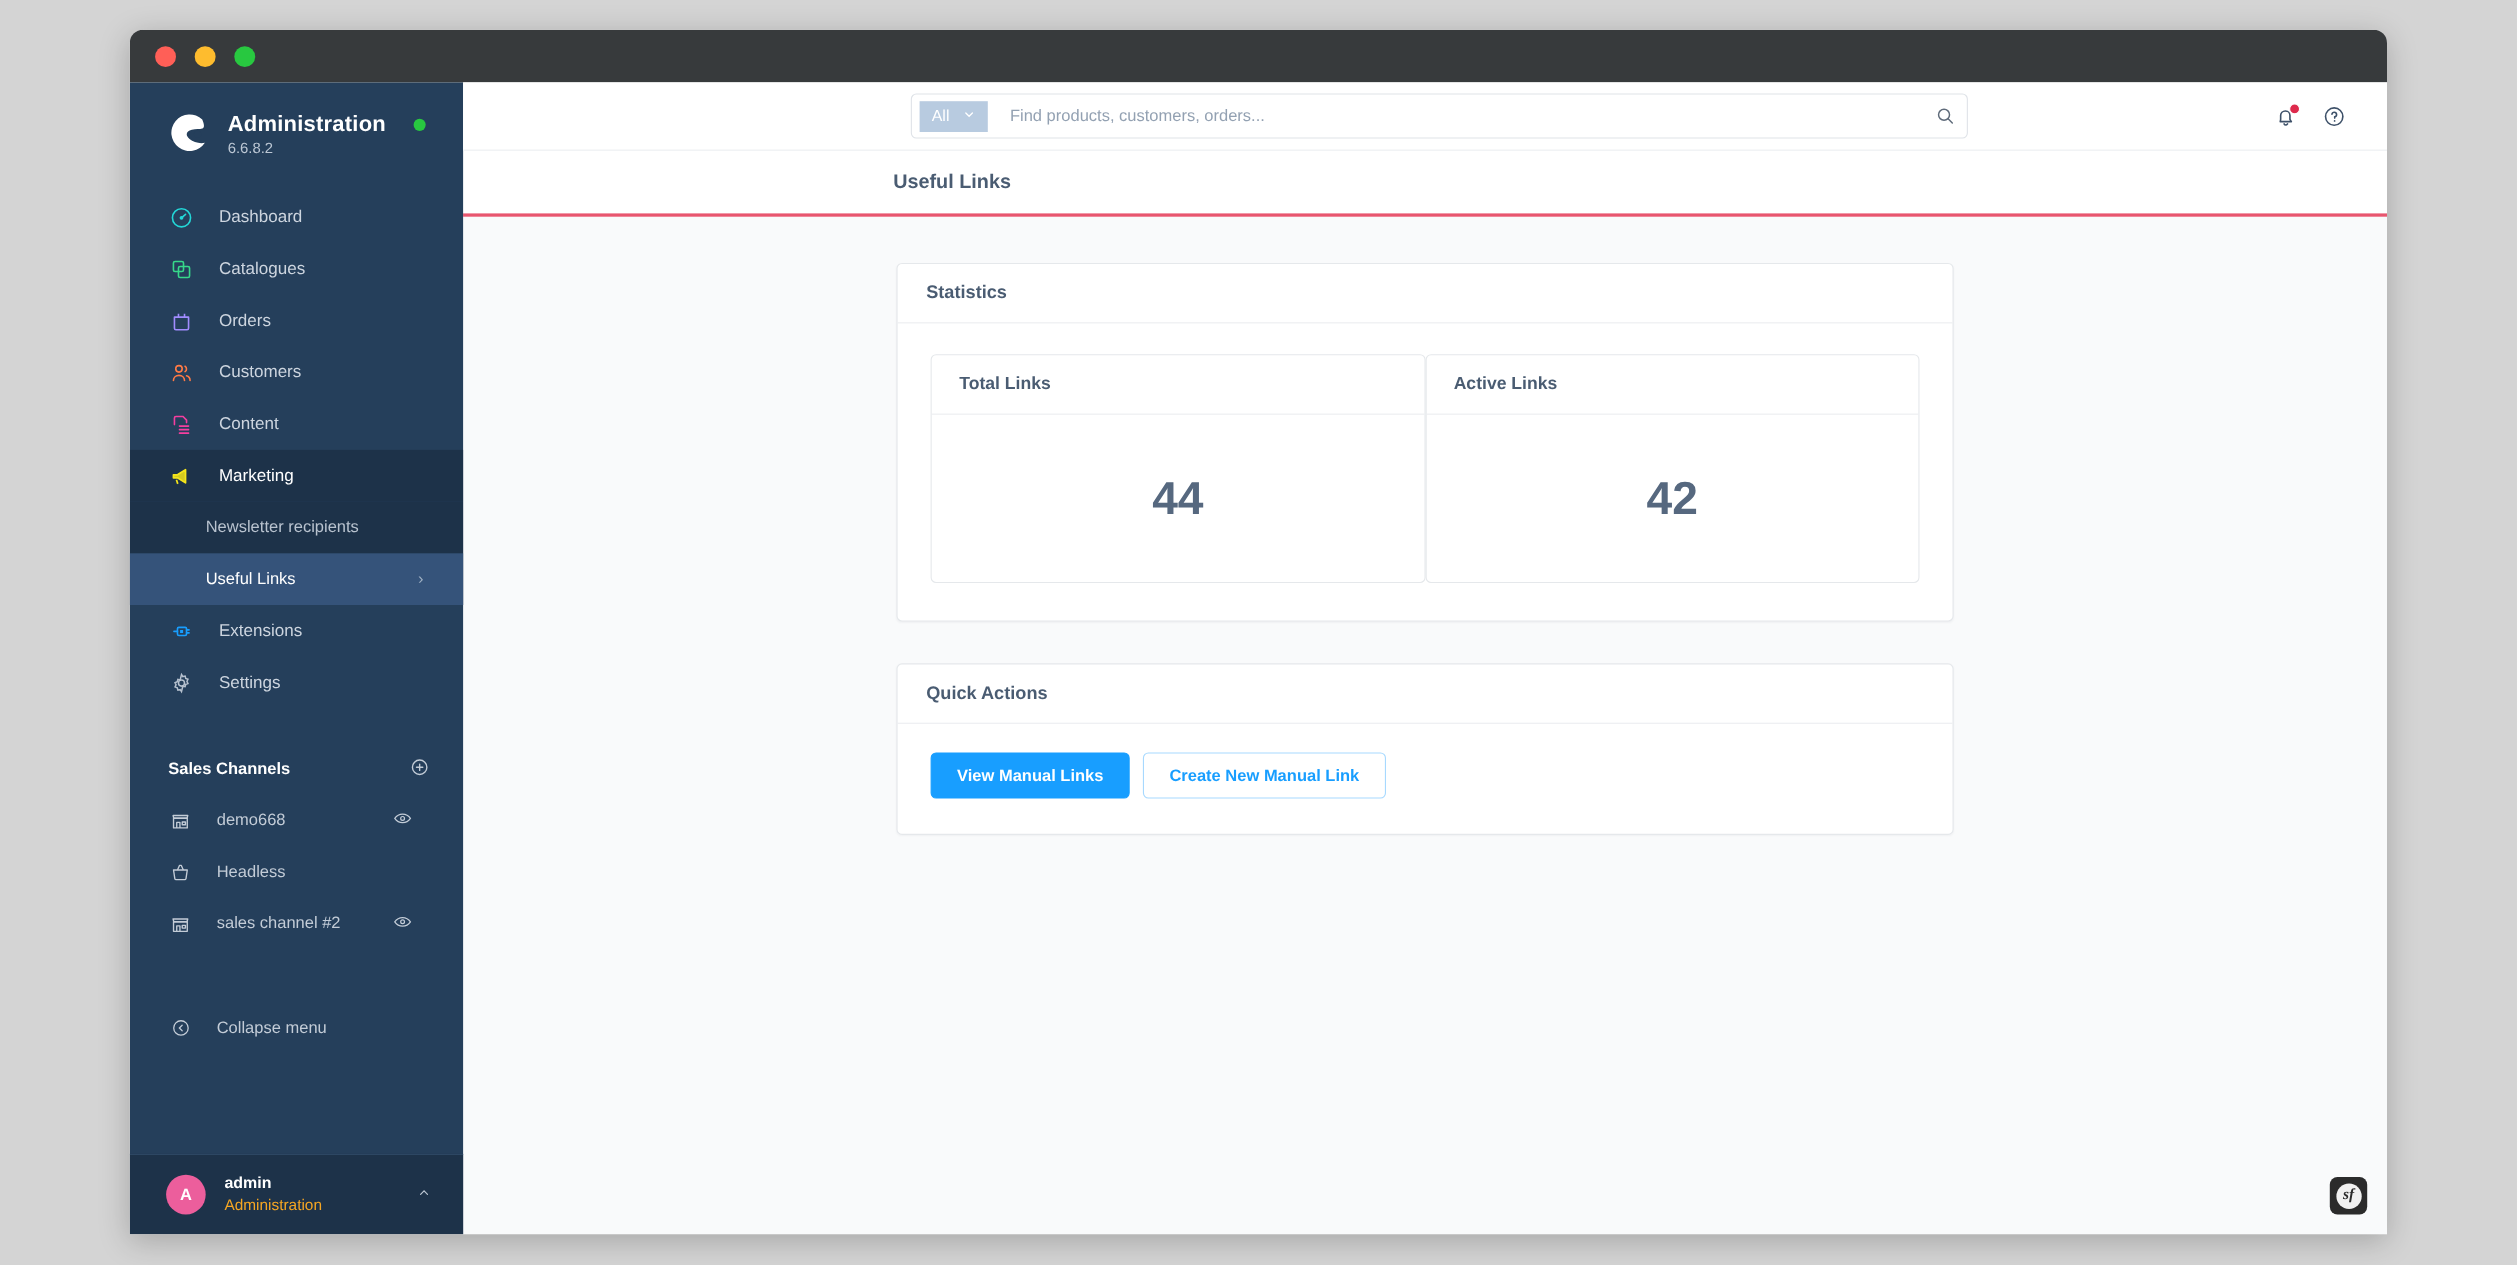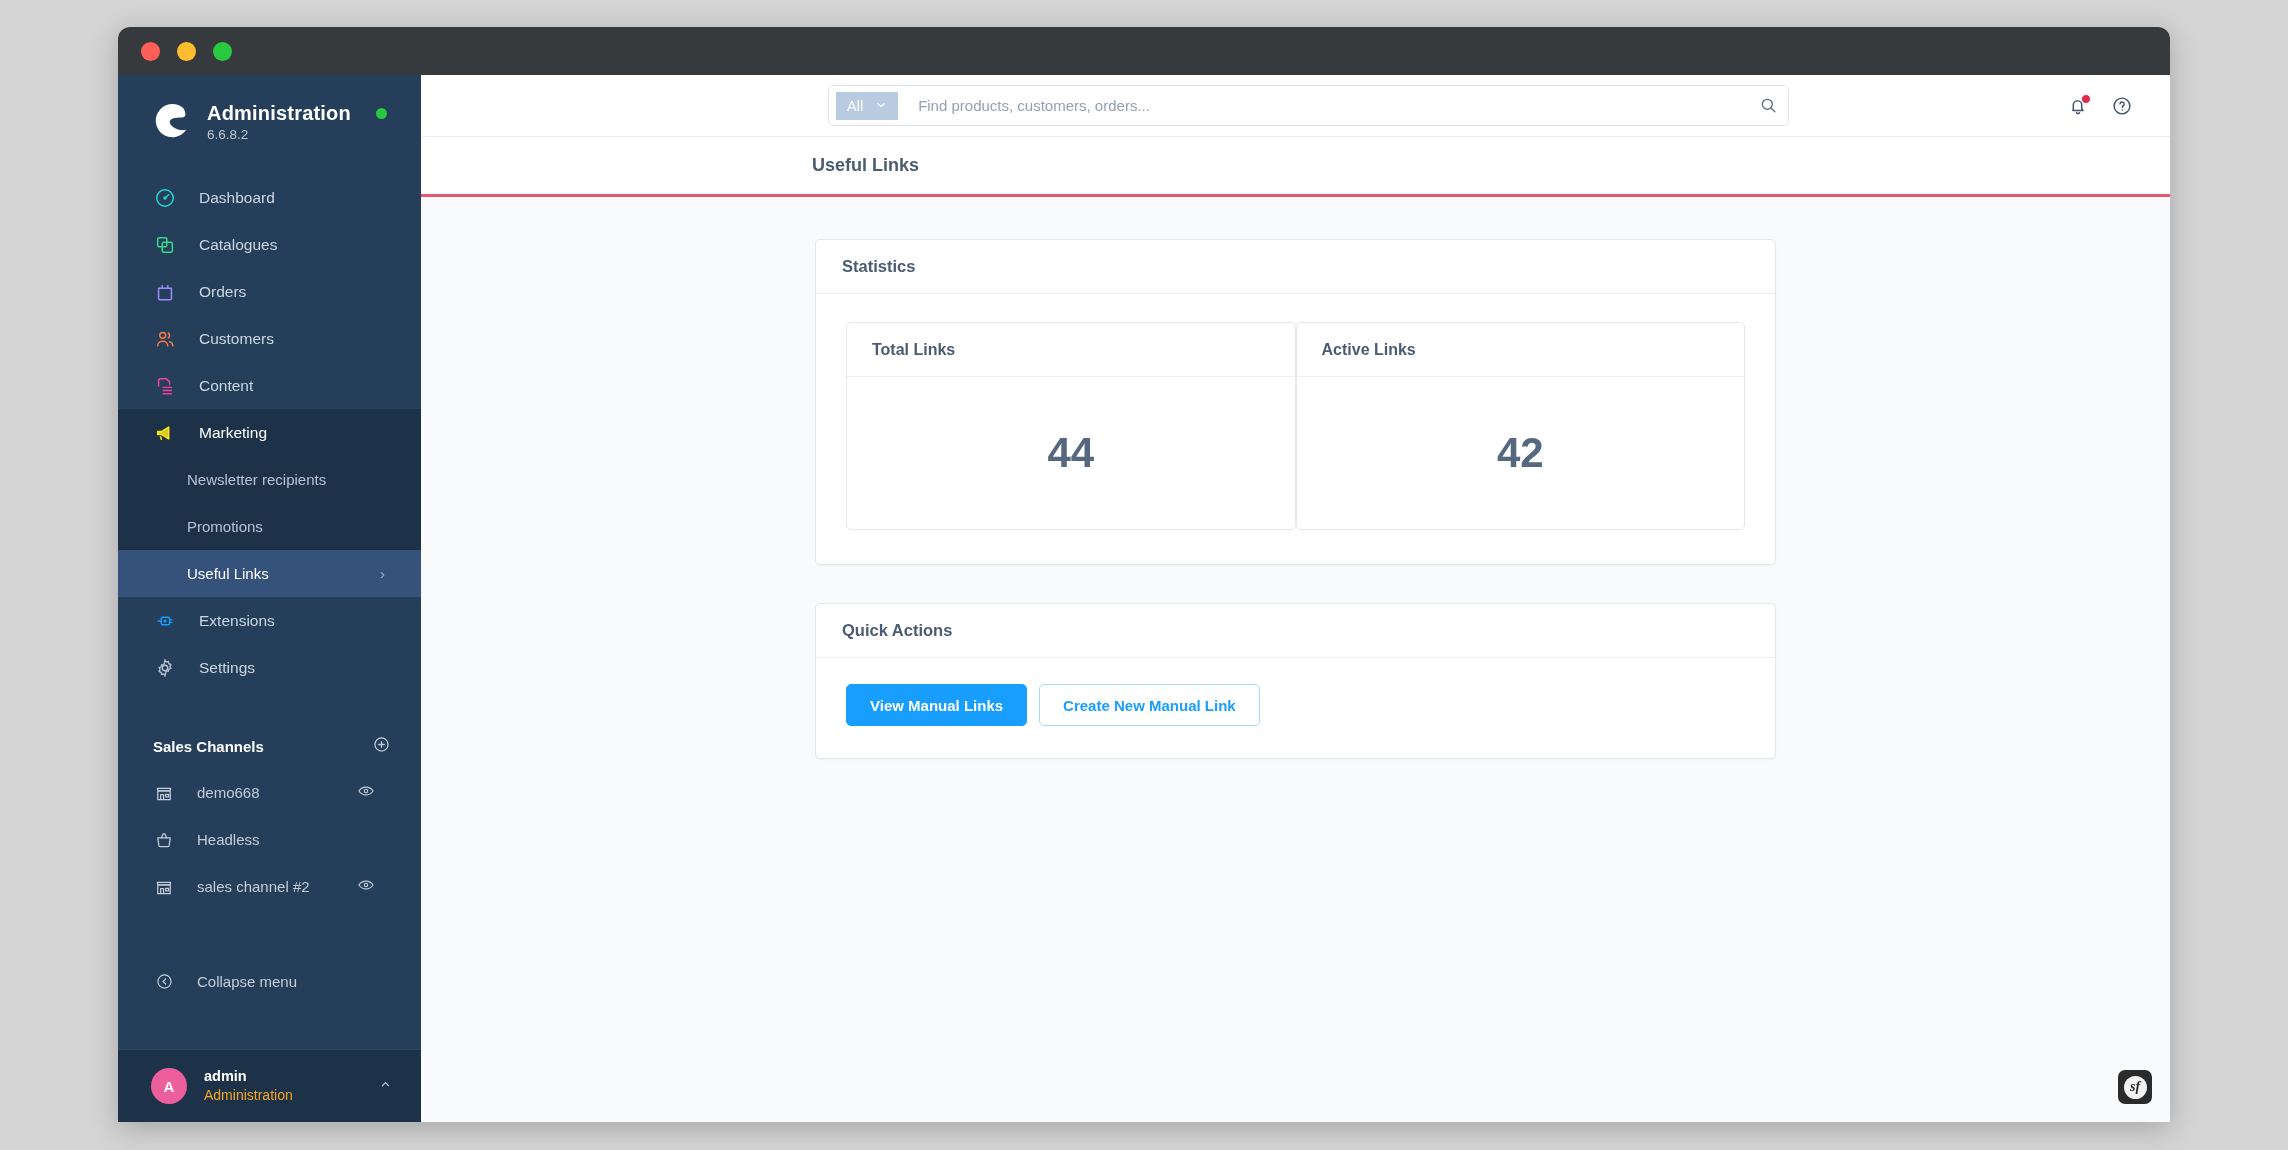--- a/index.html
+++ b/index.html
@@ -265,23 +265,20 @@
               <path d="M4 10.5h4l8-5v13l-8-5H4z" fill="#f5e51a" fill-opacity=".85"></path>
                 <path d="M7 15.5l1.3 4"></path>
             </svg>
           </span>
           <span>Marketing</span>
         </div>
 
         <div class="sub-wrap">
           <div class="sub-item">
             <span>Newsletter recipients</span>
-          </div>
-          <div class="sub-item">
-            <span>Promotions</span>
           </div>
           <div class="sub-item selected">
             <span>Useful Links</span>
             <span class="chev">›</span>
           </div>
         </div>
 
         <div class="nav-item">
           <span class="ic">
             <svg viewBox="0 0 24 24" width="22" height="22" fill="none" stroke="#189eff" stroke-width="1.6" stroke-linecap="round">

